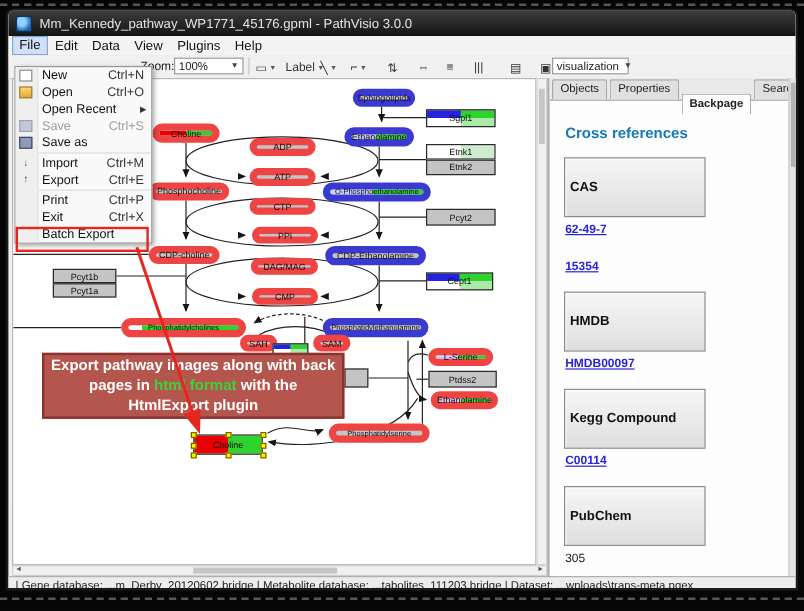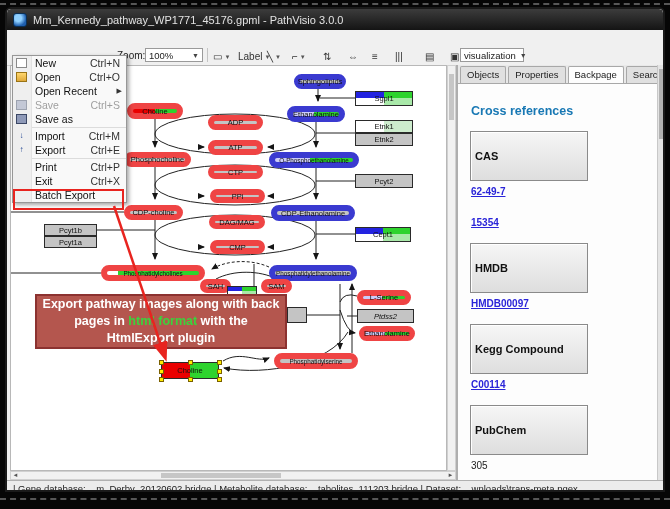--- a/index.html
+++ b/index.html
@@ -36,21 +36,21 @@
   #hscroll{position:absolute;left:3px;top:462px;width:446px;height:9px;background:#f1f1f1;border:1px solid #d0d0d0;box-sizing:border-box;font-size:6px;color:#555;}
   #hscroll .thumb{position:absolute;left:150px;top:1px;width:120px;height:5px;background:#c6c6c6;}
   .scr-arr{position:absolute;top:0;width:9px;height:7px;line-height:7px;text-align:center;}
   #panel{position:absolute;left:449px;top:56px;width:201px;height:415px;background:#fdfdfd;
        border-left:2px solid #aeaeae;box-sizing:border-box;}
   #panel-scroll{position:absolute;left:650px;top:56px;width:8px;height:415px;background:#e4e4e4;border-left:1px solid #c8c8c8;box-sizing:border-box;}
   #panel-scroll .thumb{position:absolute;left:1px;top:4px;width:5px;height:70px;background:#b2b2b2;}
   #tabs{display:flex;background:#e9e9e9;border-bottom:1px solid #a8a8a8;height:17px;font-size:9.5px;padding-top:1px;}
   .tab{padding:2px 6px 0;border:1px solid #a8a8a8;border-bottom:none;background:#e0e0e0;
        margin-left:2px;border-radius:2px 2px 0 0;color:#222;}
-  .tab.active{background:#fdfdfd;font-weight:normal;position:relative;top:0;}
+  .tab.active{background:#fdfdfd;font-weight:bold;position:relative;top:12px;}
   #panel-content{padding:4px 10px 0 12px;}
   .xref-head{color:#1878b4;font-weight:bold;font-size:12.5px;margin:16px 0 4px 1px;}
   .section{margin-top:13px;}
   .sec-box{width:118px;border:1px solid #8a8a8a;box-shadow:inset 1px 1px 0 #fff;
        background:linear-gradient(#f6f6f6,#dedede);font-weight:bold;font-size:11px;
        padding:18px 4px;color:#111;box-sizing:border-box;}
   .sec-val{display:inline-block;margin:5px 0 0 1px;font-size:10px;font-weight:bold;}
   a.sec-val{color:#2a24d8;text-decoration:underline;}
   .sec-val.plain{color:#222;font-weight:normal;text-decoration:none;}
   .expr-head{font-weight:bold;font-size:11.5px;color:#111;margin:16px 0 0 1px;}
@@ -104,20 +104,28 @@
   <div class="dash-line" style="top:3px"></div>
   <div class="dash-line" style="top:498px"></div>
 
   <div id="win">
 
     <div id="titlebar">
       <span class="app-ico"></span>
       <span>Mm_Kennedy_pathway_WP1771_45176.gpml - PathVisio 3.0.0</span>
     </div>
 
+    <div id="menubar">
+        <span class="mbi active">File</span>
+        <span class="mbi">Edit</span>
+        <span class="mbi">Data</span>
+        <span class="mbi">View</span>
+        <span class="mbi">Plugins</span>
+        <span class="mbi">Help</span>
+      </div>
 
     <div id="toolbar">
       <span class="tb-abs" style="left:110px">Zoom:</span>
       <div class="tb-abs combo" style="left:138px;width:58px">
         <span>100%</span>
           <span class="arr">▼</span>
       </div>
       <div class="tb-sep" style="left:200px"></div>
       <div id="tb-buttons">
           <div class="tb-abs tbtn" style="left: 4px;">
@@ -282,21 +290,21 @@
             <span>SAH</span>
           </div>
           <div class="node pill f-gray" style="left: 250px; top: 213px; width: 31px; height: 14px;">
             <span>SAM</span>
           </div>
           <div class="node gene f-bluegreen" style="left: 216px; top: 220px; width: 30px; height: 10px;"></div>
           <div class="node pill f-lavgreen" style="left: 346px; top: 224px; width: 54px; height: 15px;">
             <span>L-Serine</span>
           </div>
           <div class="node gene f-gray" style="left: 276px; top: 241px; width: 20px; height: 16px;"></div>
-          <div class="node gene f-gray" style="left: 346px; top: 243px; width: 57px; height: 14px; font-style: italic;">
+          <div class="node gene f-gray" style="left: 346px; top: 243px; width: 57px; height: 14px;">
             <span>Ptdss2</span>
           </div>
           <div class="node pill f-lavgreen" style="left: 348px; top: 260px; width: 56px; height: 15px;">
             <span>Ethanolamine</span>
           </div>
           <div class="node pill f-gray" style="left: 263px; top: 287px; width: 84px; height: 16px; font-size: 6.3px;">
             <span>Phosphatidylserine</span>
           </div>
           <div class="node gene f-redgreen" style="left: 150px; top: 296px; width: 58px; height: 17px;">
             <span>Choline</span>

